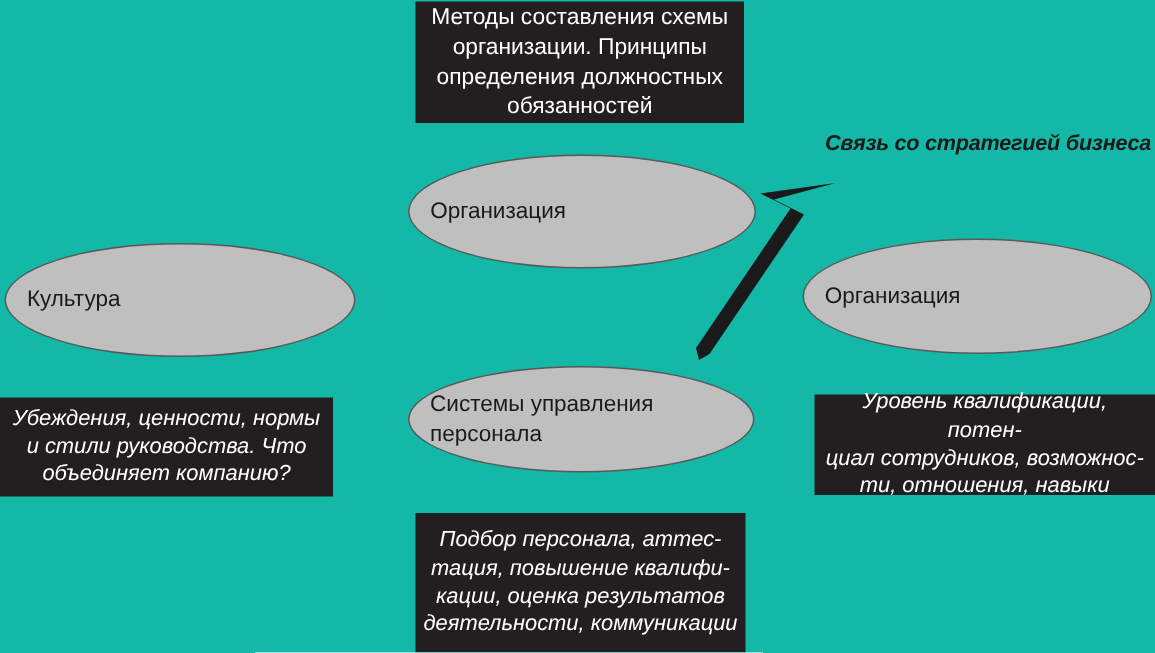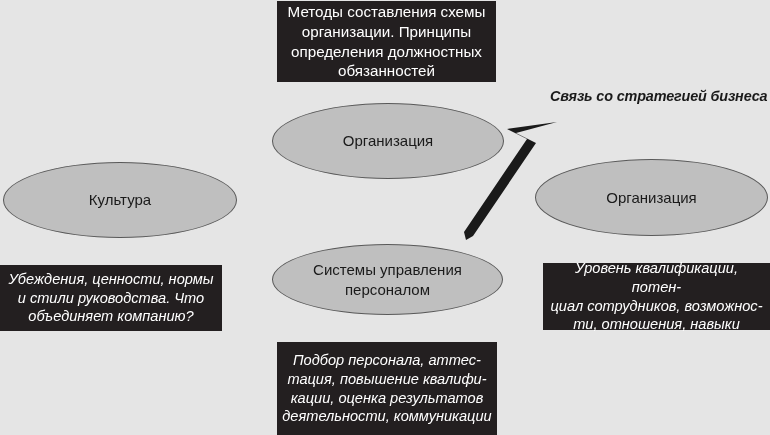--- a/index.html
+++ b/index.html
@@ -7,21 +7,21 @@
     padding: 0;
     background: #ffffff;
   }
   body {
     font-family: "Liberation Sans", "DejaVu Sans", sans-serif;
   }
   #canvas {
     position: relative;
     width: 770px;
     height: 435px;
-    background: #e5e5e5;
+    background: #14b8a6;
     overflow: hidden;
   }
 
   
   .box {
     position: absolute;
     background: #231f20;
     color: #ffffff;
     display: flex;
     align-items: center;
@@ -78,21 +78,20 @@
 
   
   .ellipse {
     position: absolute;
     background: #bfbfbf;
     border: 1.3px solid #595959;
     border-radius: 50%;
     display: flex;
     align-items: center;
     justify-content: center;
-    text-align: center;
     box-sizing: border-box;
     color: #1a1a1a;
     line-height: 1.28;
   }
   .ellipse .txt {
     display: block;
     width: 88%;
     white-space: pre-line;
   }
 
@@ -194,18 +193,18 @@
   <div class="ellipse" id="ellipse-organization">
     <span class="txt">Организация</span>
   </div>
 
   <div class="ellipse" id="ellipse-employees">
     <span class="txt">Организация</span>
   </div>
 
   <div class="ellipse" id="ellipse-hr-systems">
     <span class="txt">Системы управления
-персоналом</span>
+персонала</span>
   </div>
 
   <div id="strategy-caption">Связь со стратегией бизнеса</div>
 
 </div>
 
 </body></html>

